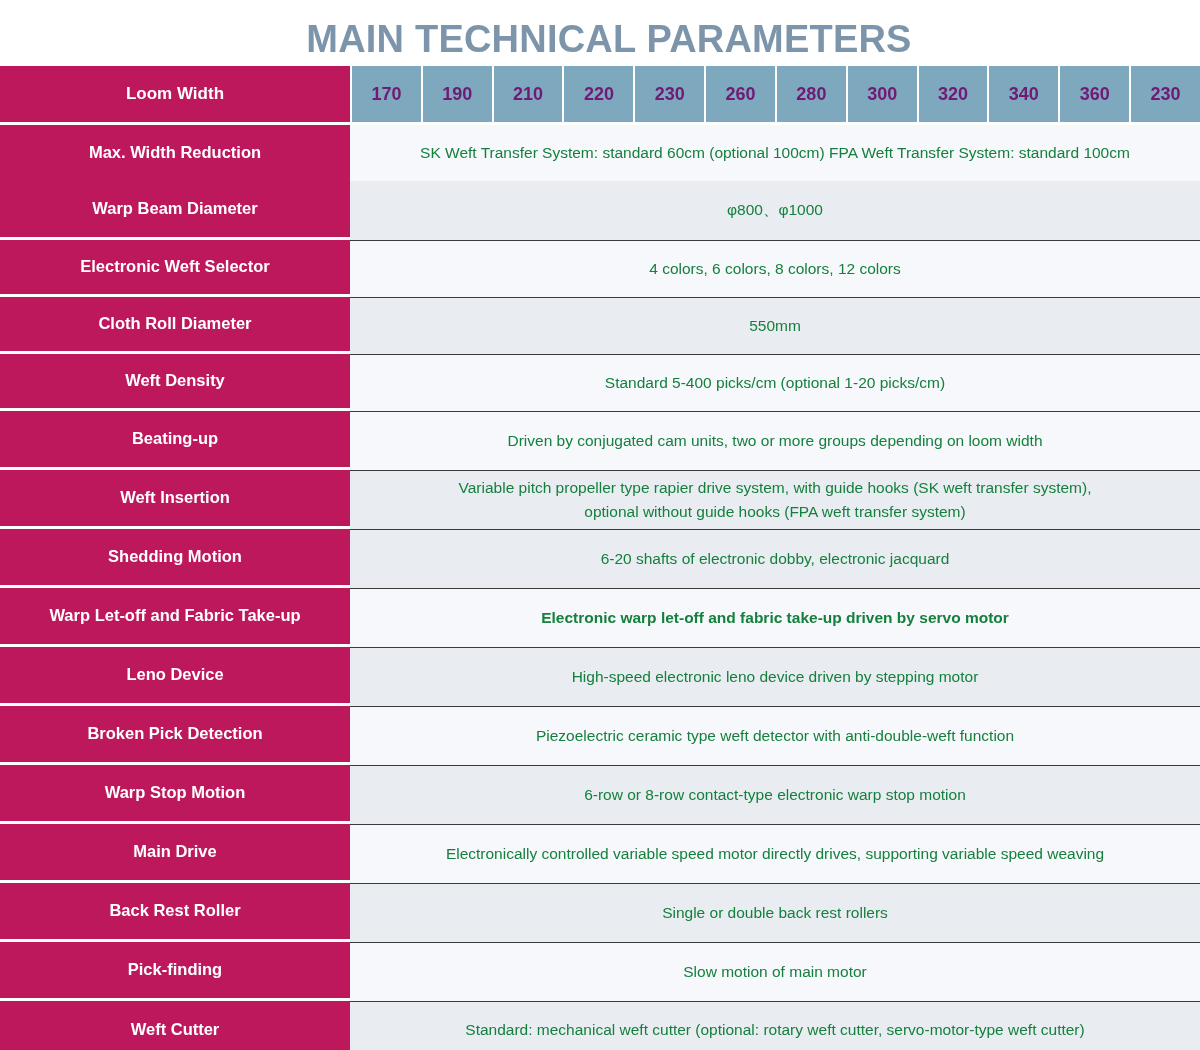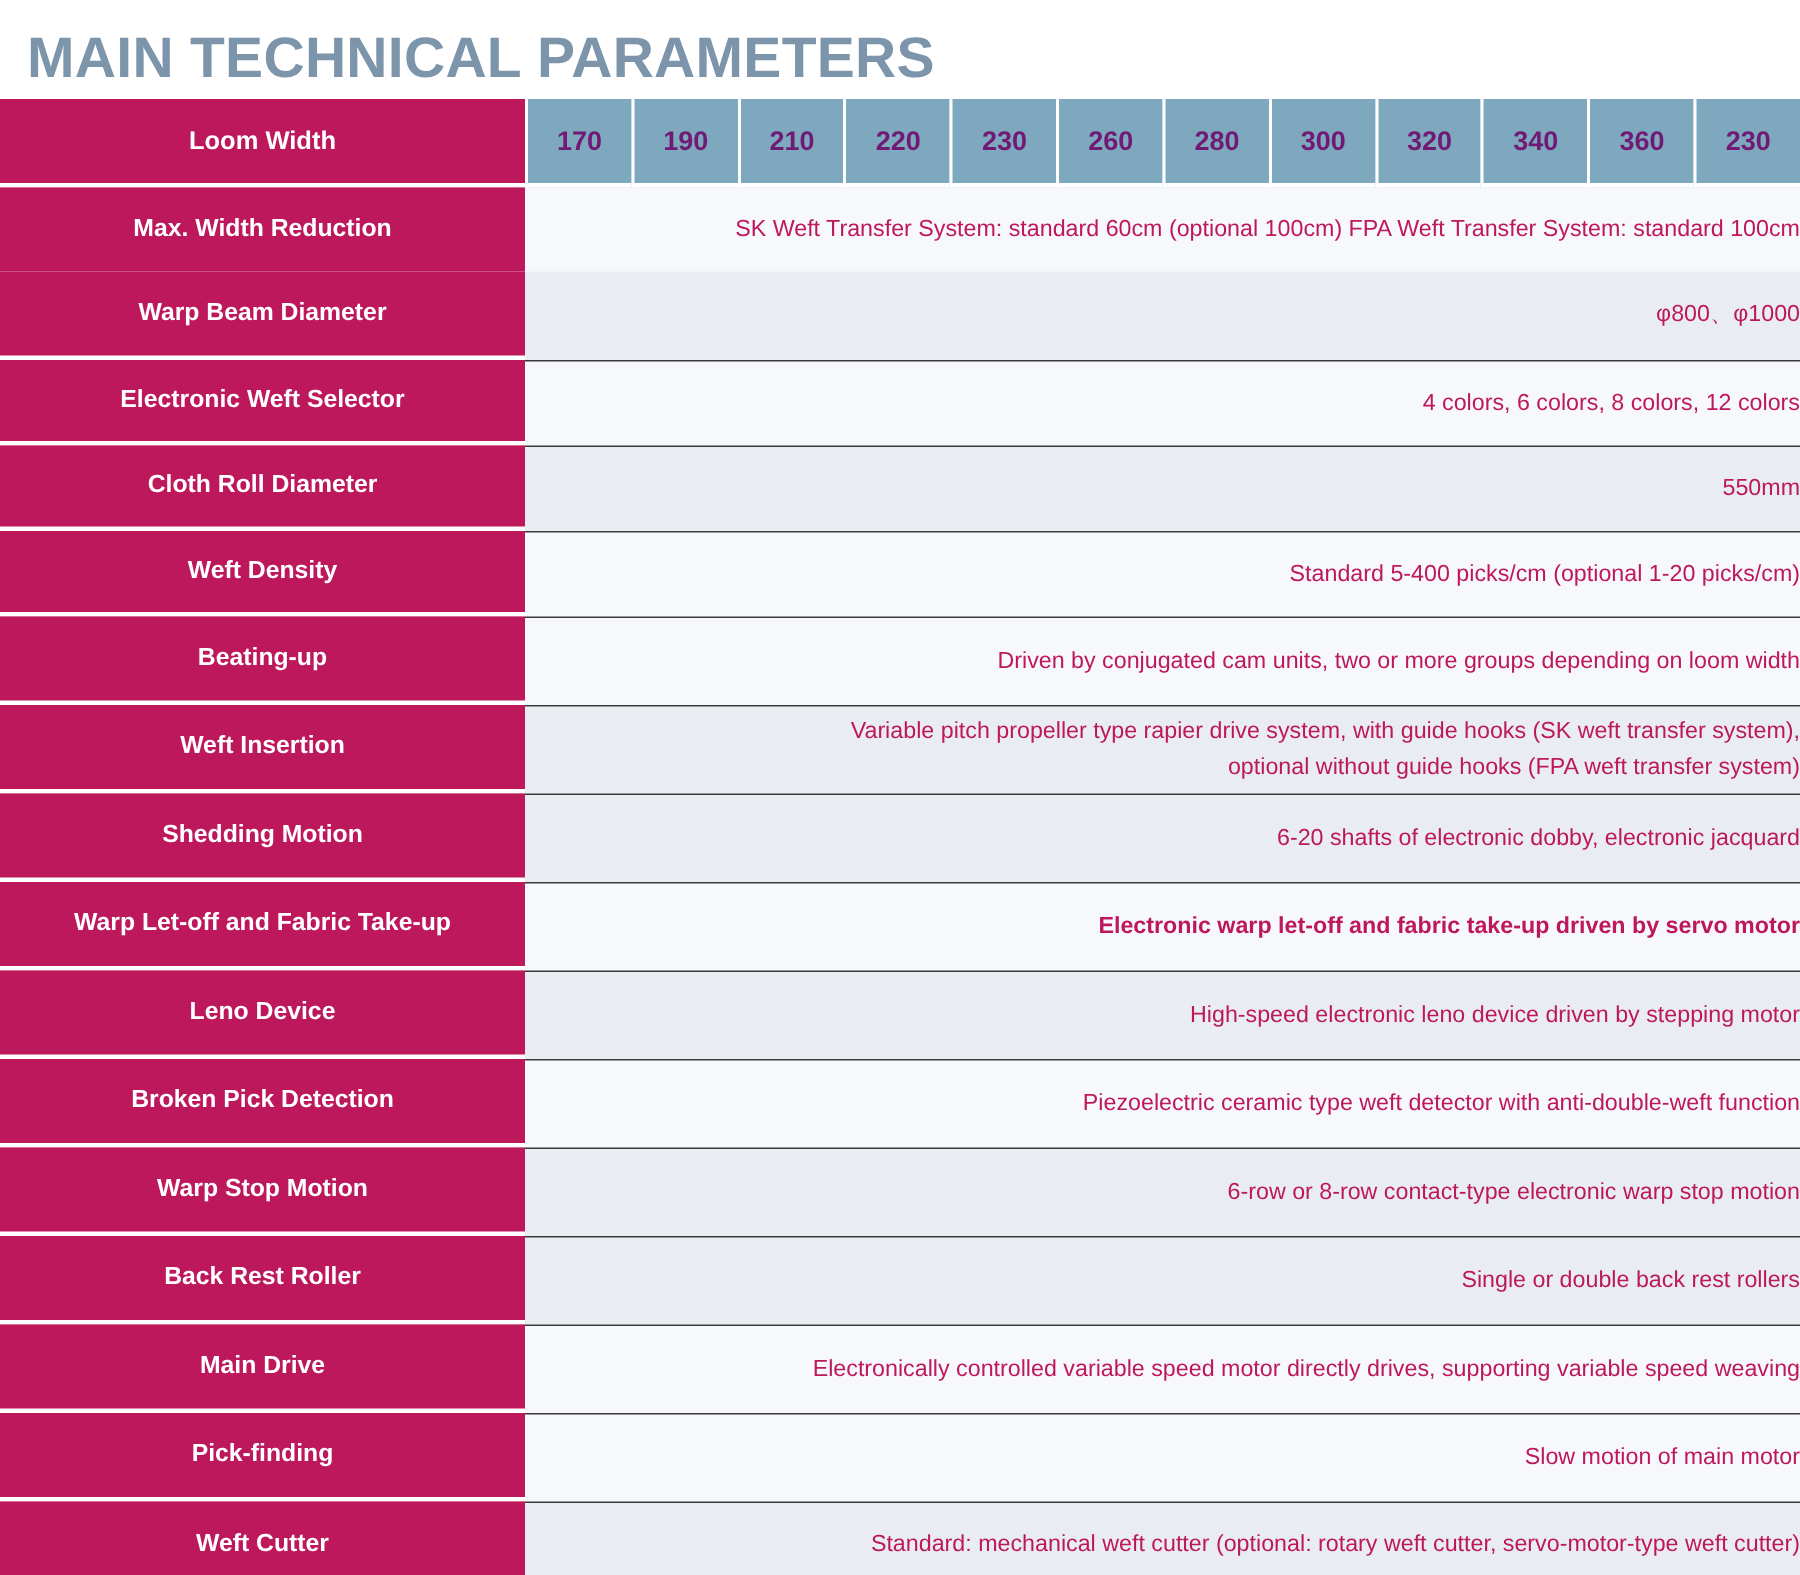--- a/index.html
+++ b/index.html
@@ -18,20 +18,21 @@
   .page-title {
     color: #7d95ab;
     font-size: 38px;
     font-weight: bold;
     letter-spacing: 0.2px;
     padding: 20px 0 0 18px;
     line-height: 1.0;
     height: 66px;
     box-sizing: border-box;
     white-space: nowrap;
+    text-align: center;
   }
 
   
   .spec-table {
     width: 1200px;
     border-collapse: separate;
     border-spacing: 0;
     table-layout: fixed;
   }
 
@@ -68,23 +69,23 @@
     font-weight: bold;
     font-size: 18px;
     text-align: center;
     border-left: 2px solid #ffffff;
     border-bottom: 3px solid #ffffff;
     padding: 4px 0;
   }
 
   
   .content-cell {
-    color: #be185d;
+    color: #15803d;
     font-size: 15.5px;
-    text-align: right;
+    text-align: center;
     line-height: 1.55;
     padding: 9px 10px;
     background: #f7f8fb;
   }
   .content-cell.alt {
     background: #e9edf2;
   }
   .content-cell.rule-top {
     border-top: 1.5px solid #3a3a3a;
   }
@@ -174,30 +175,30 @@
       <td class="label-cell" style="height:56px;">Broken Pick Detection</td>
       <td class="content-cell rule-top" colspan="12" style="height:56px;">Piezoelectric ceramic type weft detector with anti-double-weft function</td>
     </tr>
 
     <tr>
       <td class="label-cell" style="height:56px;">Warp Stop Motion</td>
       <td class="content-cell alt rule-top" colspan="12" style="height:56px;">6-row or 8-row contact-type electronic warp stop motion</td>
     </tr>
 
     <tr>
+      <td class="label-cell" style="height:56px;">Main Drive</td>
+      <td class="content-cell rule-top" colspan="12" style="height:56px;">Electronically controlled variable speed motor directly drives,  supporting variable speed weaving</td>
+    </tr>
+
+    <tr>
       <td class="label-cell" style="height:56px;">Back Rest Roller</td>
       <td class="content-cell alt rule-top" colspan="12" style="height:56px;">Single or double back rest rollers</td>
     </tr>
 
     <tr>
-      <td class="label-cell" style="height:56px;">Main Drive</td>
-      <td class="content-cell rule-top" colspan="12" style="height:56px;">Electronically controlled variable speed motor directly drives,  supporting variable speed weaving</td>
-    </tr>
-
-    <tr>
       <td class="label-cell" style="height:56px;">Pick-finding</td>
       <td class="content-cell rule-top" colspan="12" style="height:56px;">Slow motion of main motor</td>
     </tr>
 
     <tr>
       <td class="label-cell" style="height:56px; border-bottom:0;">Weft Cutter</td>
       <td class="content-cell alt rule-top rule-bottom" colspan="12" style="height:56px;">Standard: mechanical weft cutter     (optional: rotary weft cutter, servo-motor-type weft cutter)</td>
     </tr>
 
   </tbody>

